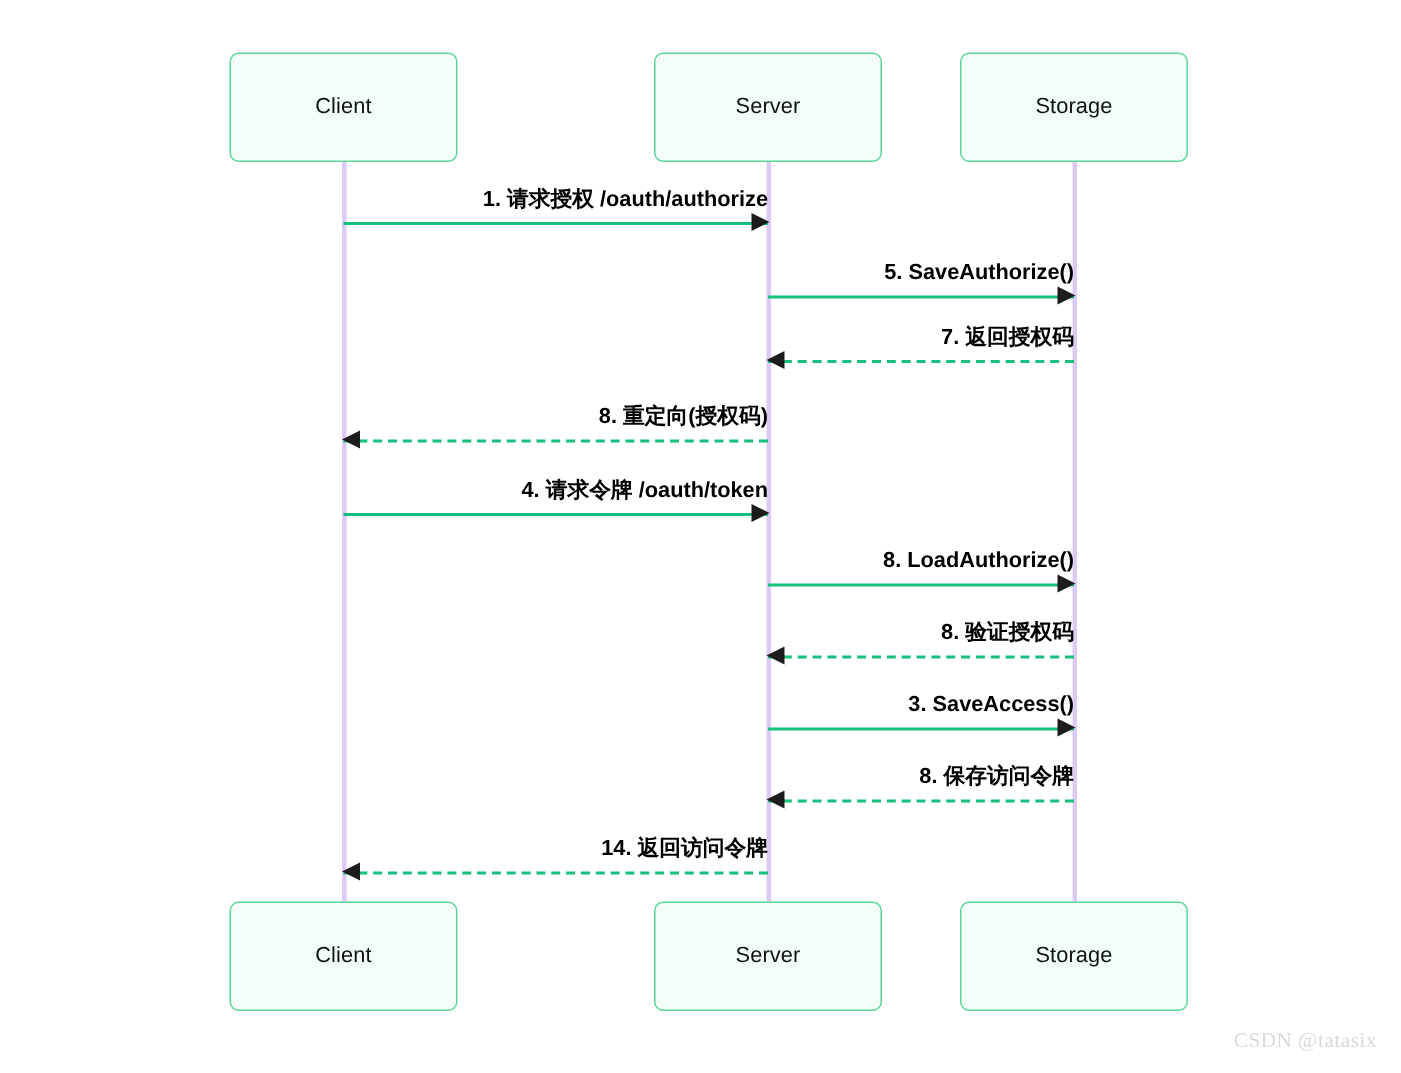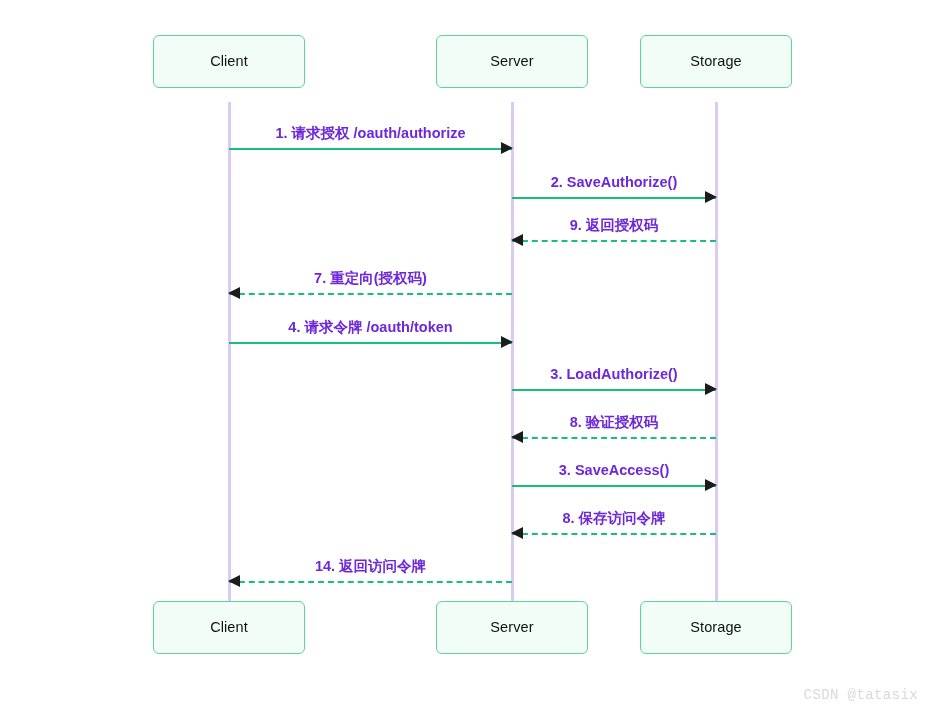--- a/index.html
+++ b/index.html
@@ -20,21 +20,21 @@
     left: 0;
     top: 0;
     width: 934px;
     height: 715px;
   }
 
   
   .participant-box {
     position: absolute;
     width: 152px;
-    height: 53px;
+    height: 73px;
     box-sizing: border-box;
     background: #f1fdf6;
     border: 1.6px solid #5ed39a;
     border-radius: 6px;
     display: flex;
     align-items: center;
     justify-content: center;
   }
   .participant-label {
     font-family: "Liberation Sans", "DejaVu Sans", sans-serif;
@@ -82,35 +82,35 @@
   }
   .msg-head.left {
     left: -1px;
     border-right: 12px solid #1c1c1c;
   }
   .msg-label {
     position: absolute;
     bottom: 8px;
     left: 0;
     width: 100%;
-    text-align: center;
+    text-align: right;
     font-family: "Liberation Sans", "DejaVu Sans", sans-serif;
     font-size: 14.5px;
     font-weight: bold;
-    color: #6d28d9;
+    color: #000000;
     line-height: 1;
     white-space: nowrap;
   }
 
   
   .watermark {
     position: absolute;
     right: 16px;
     bottom: 12px;
-    font-family: Liberation Mono, monospace;
+    font-family: Liberation Serif, serif;
     font-size: 14px;
     color: #d9d9d9;
     letter-spacing: 0.4px;
     white-space: nowrap;
   }
 </style>
 </head>
 <body>
 
 <div id="diagram-canvas">
@@ -143,41 +143,41 @@
     </div>
   <div id="messages-layer">
       <div class="message" style="left: 229px; top: 148px; width: 283px;">
         <div class="msg-line"></div>
         <div class="msg-head right"></div>
         <div class="msg-label">1. 请求授权 /oauth/authorize</div>
       </div>
       <div class="message" style="left: 512px; top: 197px; width: 204px;">
         <div class="msg-line"></div>
         <div class="msg-head right"></div>
-        <div class="msg-label">2. SaveAuthorize()</div>
+        <div class="msg-label">5. SaveAuthorize()</div>
       </div>
       <div class="message" style="left: 512px; top: 240px; width: 204px;">
         <div class="msg-line dashed"></div>
         <div class="msg-head left"></div>
-        <div class="msg-label">9. 返回授权码</div>
+        <div class="msg-label">7. 返回授权码</div>
       </div>
       <div class="message" style="left: 229px; top: 293px; width: 283px;">
         <div class="msg-line dashed"></div>
         <div class="msg-head left"></div>
-        <div class="msg-label">7. 重定向(授权码)</div>
+        <div class="msg-label">8. 重定向(授权码)</div>
       </div>
       <div class="message" style="left: 229px; top: 342px; width: 283px;">
         <div class="msg-line"></div>
         <div class="msg-head right"></div>
         <div class="msg-label">4. 请求令牌 /oauth/token</div>
       </div>
       <div class="message" style="left: 512px; top: 389px; width: 204px;">
         <div class="msg-line"></div>
         <div class="msg-head right"></div>
-        <div class="msg-label">3. LoadAuthorize()</div>
+        <div class="msg-label">8. LoadAuthorize()</div>
       </div>
       <div class="message" style="left: 512px; top: 437px; width: 204px;">
         <div class="msg-line dashed"></div>
         <div class="msg-head left"></div>
         <div class="msg-label">8. 验证授权码</div>
       </div>
       <div class="message" style="left: 512px; top: 485px; width: 204px;">
         <div class="msg-line"></div>
         <div class="msg-head right"></div>
         <div class="msg-label">3. SaveAccess()</div>

